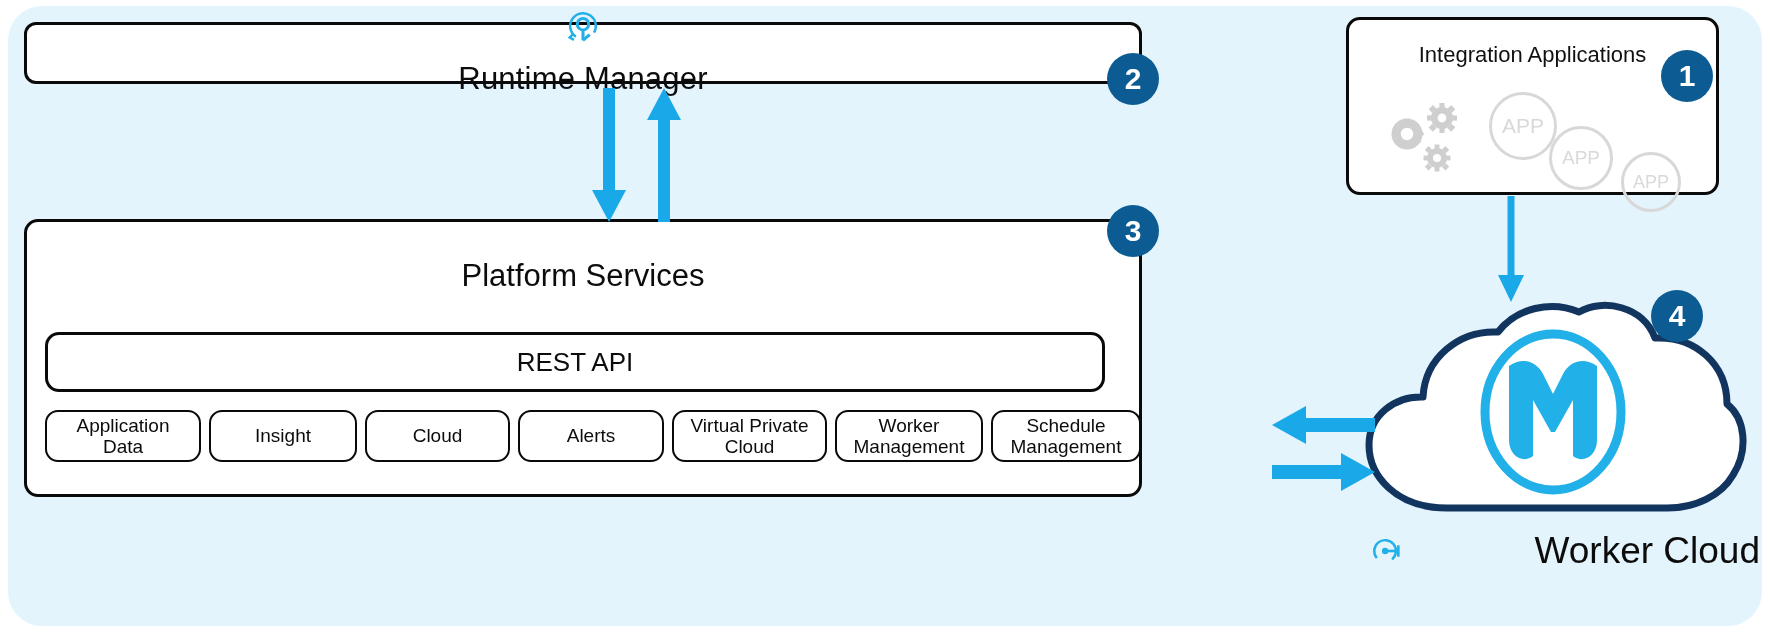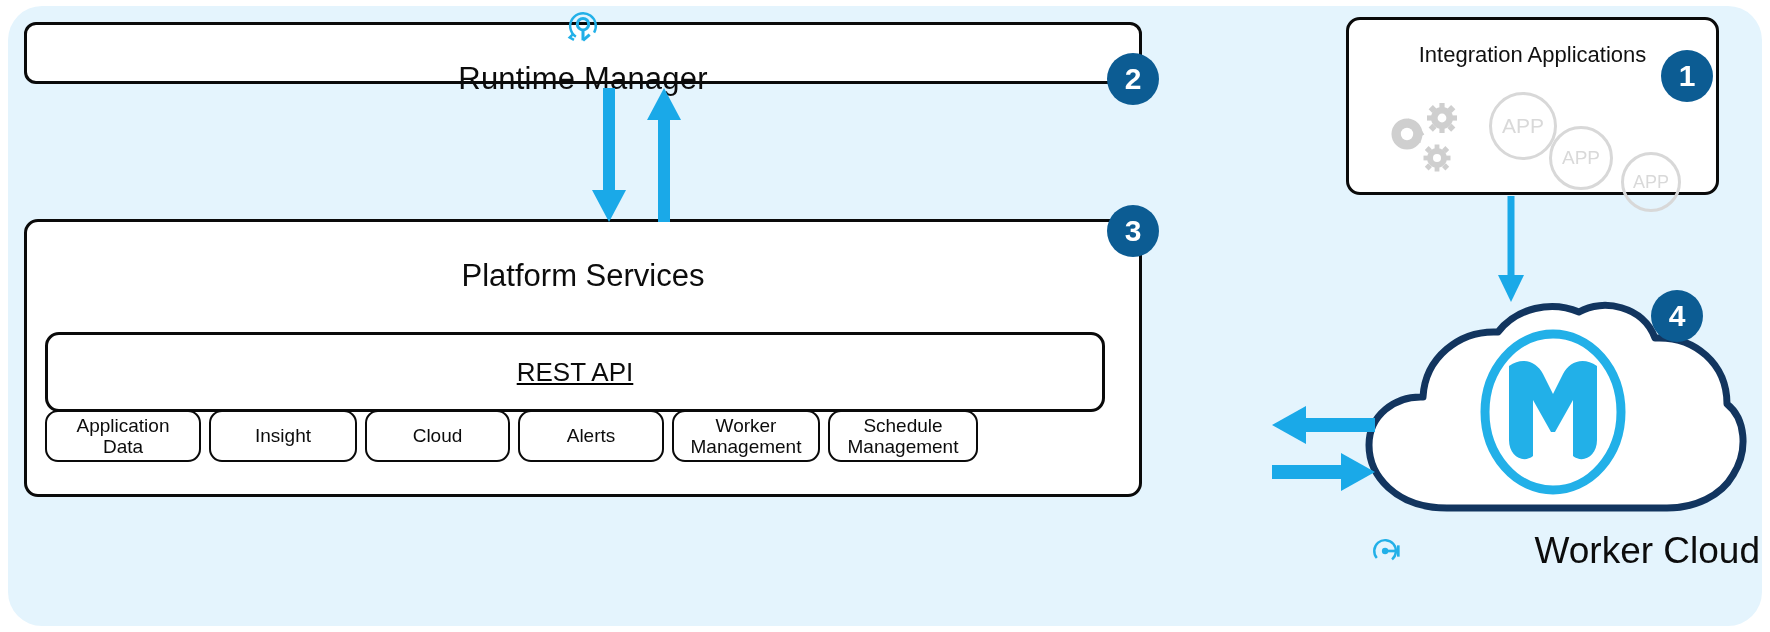--- a/index.html
+++ b/index.html
@@ -23,23 +23,23 @@
     position:absolute;inset:0;display:flex;align-items:center;justify-content:center;gap:14px;flex-direction:column;
   }
   .rm-title{font-size:31px;color:#0c0c0c;letter-spacing:.2px;}
   
   #platform-services{left:24px;top:219px;width:1118px;height:278px;border-radius:14px;}
   .ps-title{
     position:absolute;left:0;right:0;top:36px;text-align:center;
     font-size:31px;color:#0c0c0c;
   }
   #rest-api{
-    position:absolute;left:18px;top:110px;width:1060px;height:80px;
+    position:absolute;left:18px;top:110px;width:1060px;height:60px;
     border:3px solid #0a0a0a;border-radius:14px;background:#fff;box-sizing:border-box;
-    display:flex;align-items:center;justify-content:center;text-decoration:underline;
+    display:flex;align-items:center;justify-content:center;
   }
   .rest-api-label{font-size:26px;color:#0c0c0c;}
   
   #service-row{
     position:absolute;left:18px;top:188px;width:1062px;height:52px;
     display:flex;gap:8px;
   }
   .pill{
     flex:1 1 auto;border:2.5px solid #0a0a0a;border-radius:13px;background:#fff;
     display:flex;align-items:center;justify-content:center;text-align:center;
@@ -118,20 +118,23 @@
         <span>Application<br>Data</span>
       </div>
       <div class="pill w-insight">
         <span>Insight</span>
       </div>
       <div class="pill w-logs">
         <span>Cloud</span>
       </div>
       <div class="pill w-alerts">
         <span>Alerts</span>
+      </div>
+      <div class="pill w-vpc">
+        <span>Virtual Private<br>Cloud</span>
       </div>
       <div class="pill w-worker">
         <span>Worker<br>Management</span>
       </div>
       <div class="pill w-sched">
         <span>Schedule<br>Management</span>
       </div>
     </div>
   </div>
   <div class="badge" id="badge-3">3</div>

